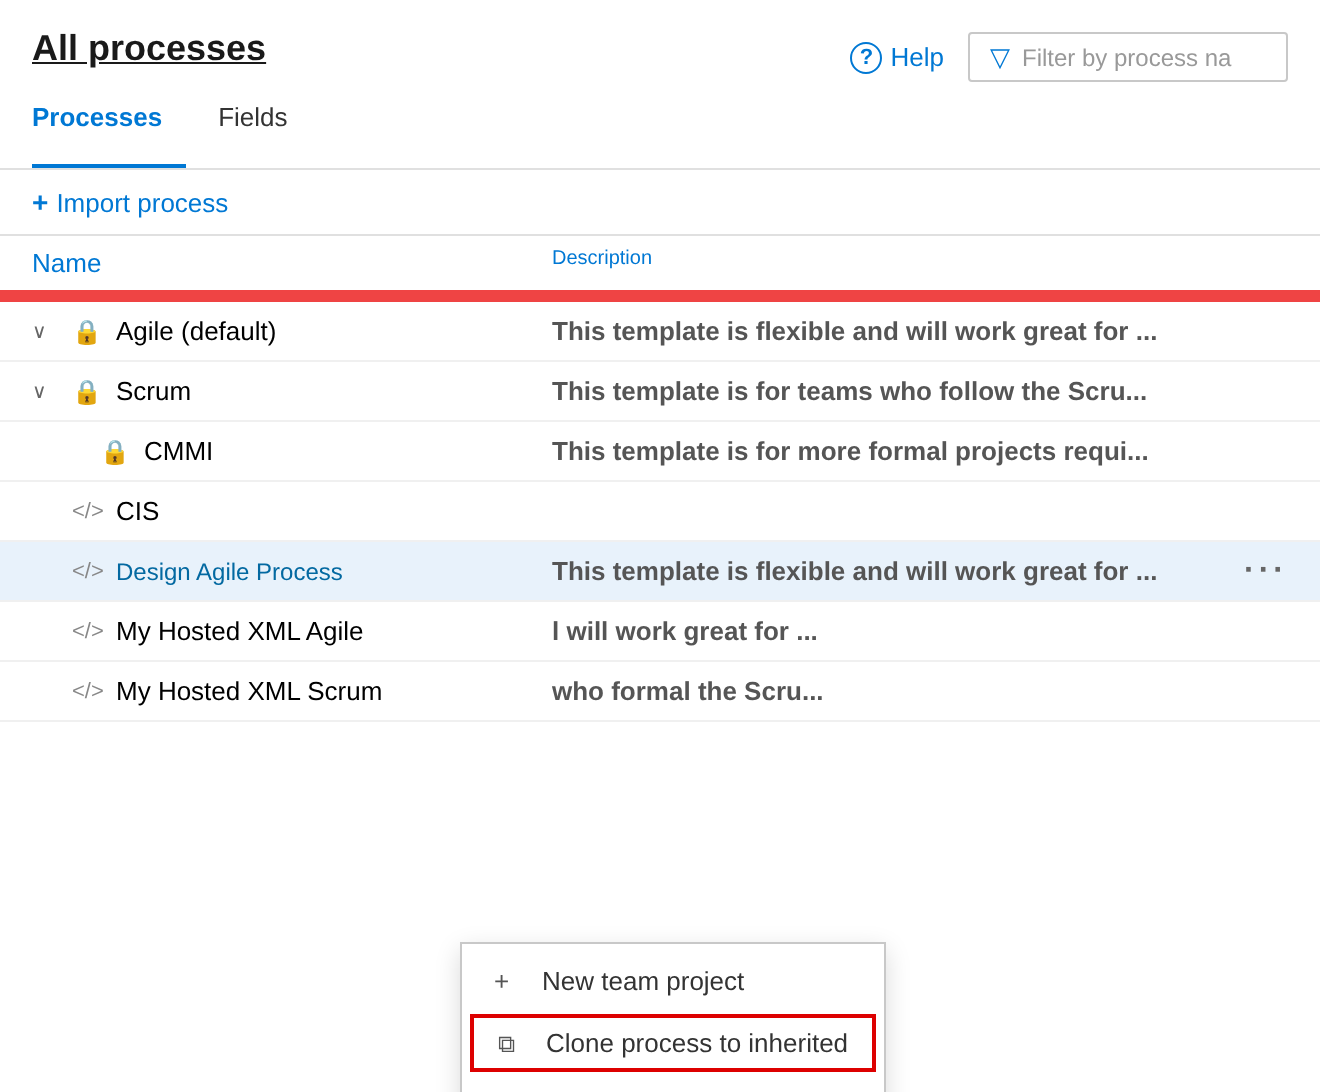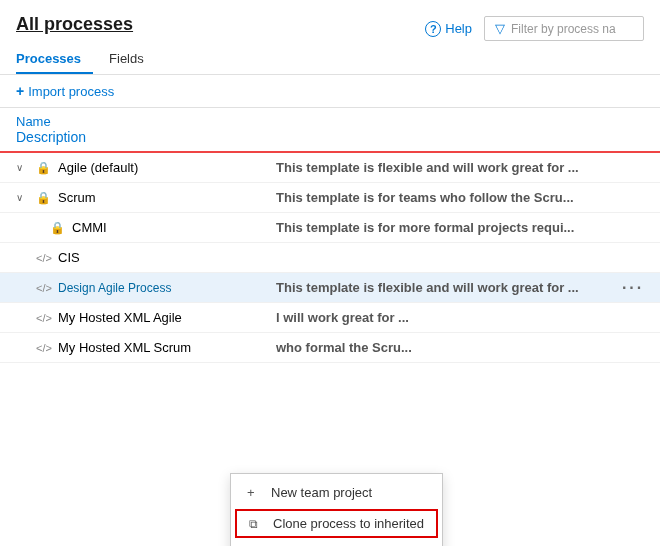--- a/index.html
+++ b/index.html
@@ -58,21 +58,21 @@
     }
 
     .tabs {
       display: flex;
       border-bottom: 1px solid #e0e0e0;
       padding: 0 16px;
       margin-top: 2px;
     }
 
     .tab {
-      padding: 6px 12px 6px 0;
+      padding: 6px 12px 16px 0;
       font-size: 13px;
       cursor: pointer;
       color: #333;
       margin-right: 16px;
       border-bottom: 2px solid transparent;
     }
 
     .tab.active {
       border-bottom: 2px solid #0078d4;
       color: #0078d4;
@@ -95,35 +95,34 @@
       cursor: pointer;
       background: none;
       border: none;
       padding: 0;
     }
 
     .table-header {
       display: flex;
       padding: 6px 16px;
       background: #fff;
-      border-bottom: 2px solid #ef4444;
-      flex-direction: column;
+      border-bottom: 6px solid #ef4444;
     }
 
     .col-name {
       width: 260px;
       color: #0078d4;
       font-size: 13px;
       font-weight: 500;
     }
 
     .col-desc {
       flex: 1;
       color: #0078d4;
-      font-size: 14px;
+      font-size: 10px;
       font-weight: 500;
     }
 
     .process-list {
       position: relative;
     }
 
     .process-row {
       display: flex;
       align-items: center;

